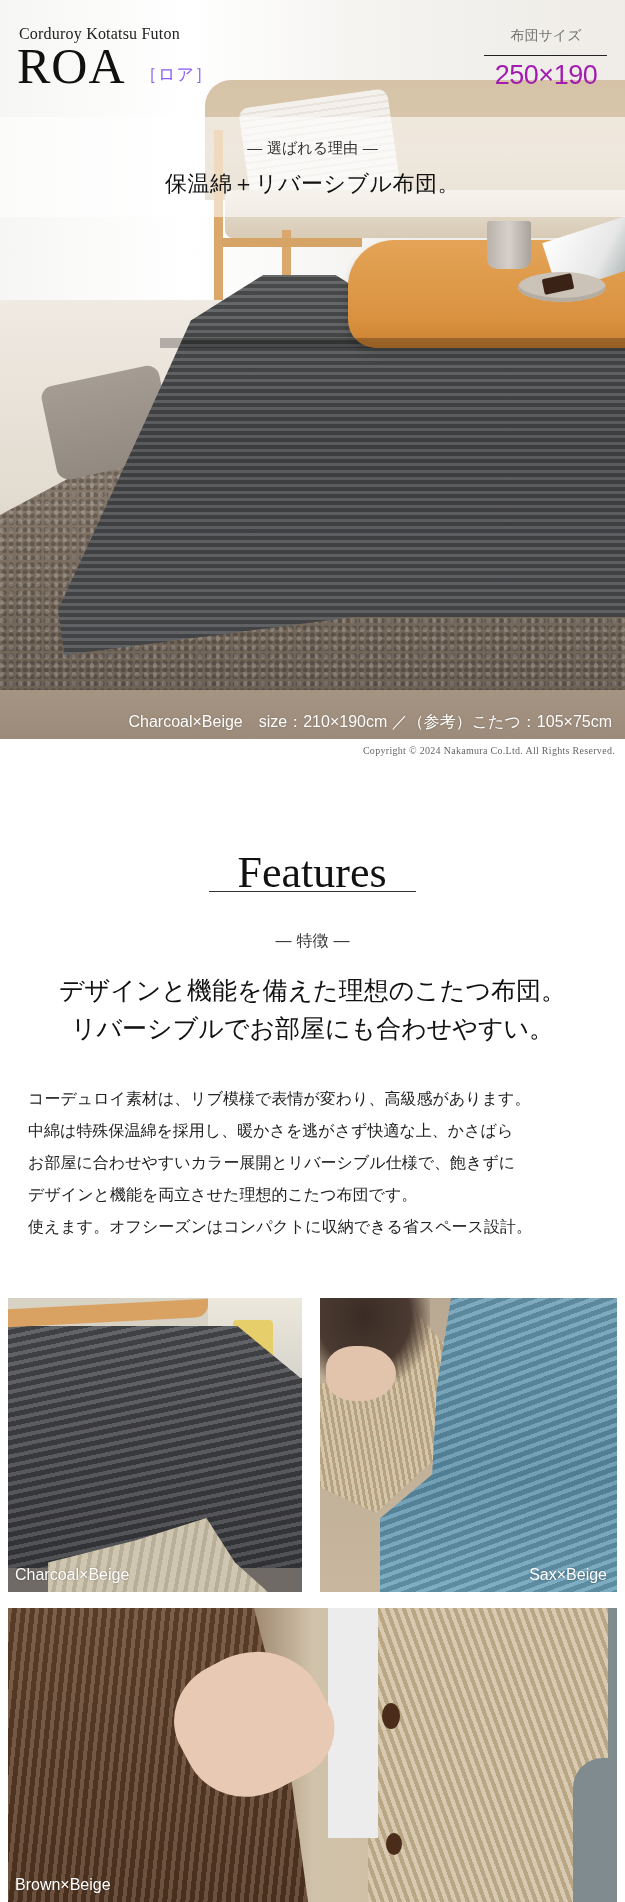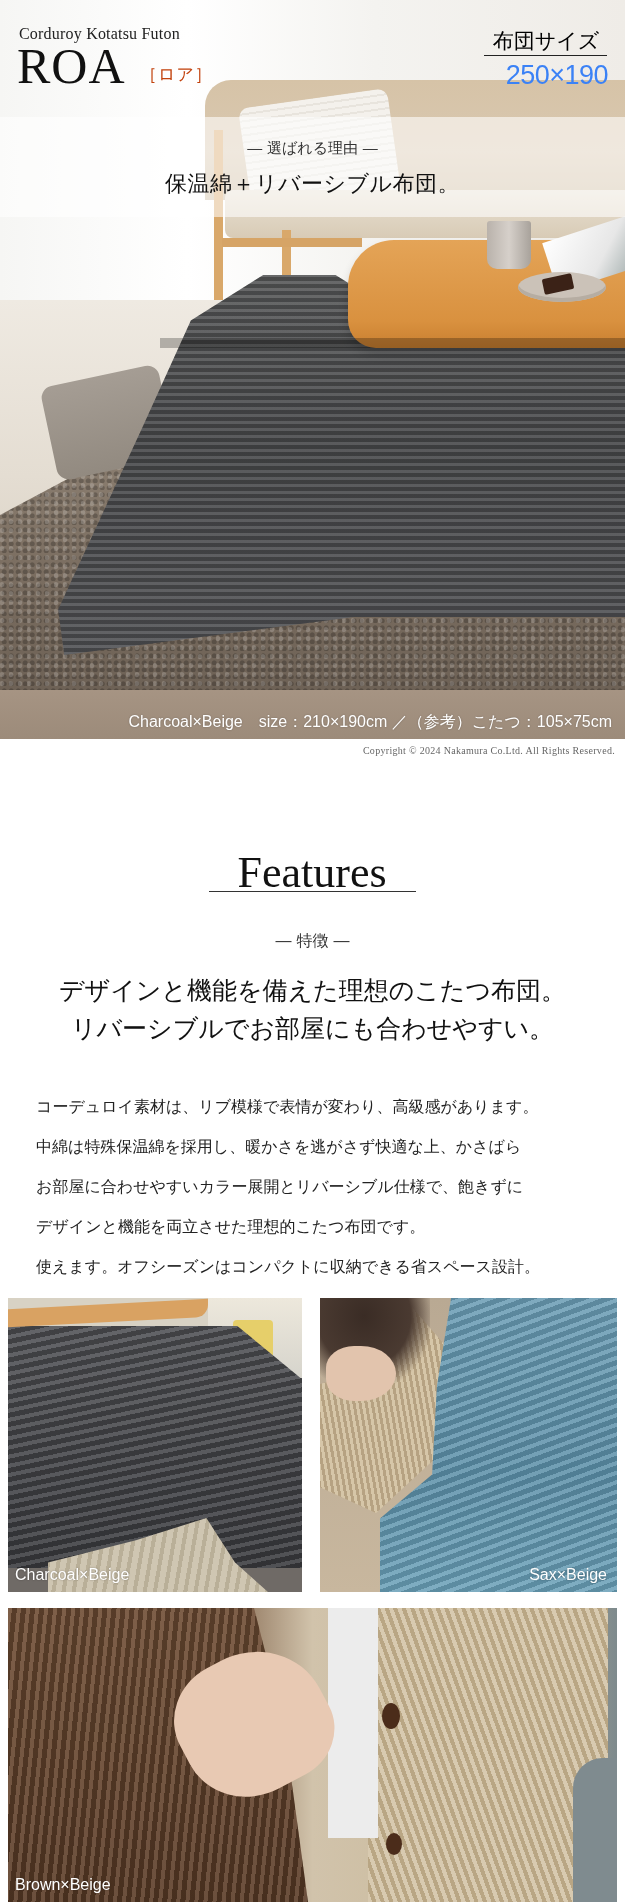--- a/index.html
+++ b/index.html
@@ -46,39 +46,39 @@
   .hero .futon { position: absolute; left: 22px; top: 275px; width: 603px; height: 380px;
     clip-path: polygon(40% 0, 52% 0, 58% 6%, 100% 6%, 100% 90%, 55% 90%, 7% 100%, 6% 88%, 20% 40%, 28% 12%);
     background:
       repeating-linear-gradient(0deg, rgba(255,255,255,.07) 0 3px, rgba(0,0,0,.22) 3px 7px),
       linear-gradient(180deg, #5d5e5f 0%, #4d4e50 45%, #56575a 100%); }
   .hero .futon-top { position: absolute; left: 160px; top: 338px; width: 465px; height: 10px; background: rgba(0,0,0,.25); }
 
   
   .brand-sub { position: absolute; left: 19px; top: 25px; font-family: "Liberation Serif", "DejaVu Serif", serif; font-size: 16px; color: #222; letter-spacing: 0.2px; }
   .brand-title { position: absolute; left: 17px; top: 40px; font-family: "Liberation Serif", "DejaVu Serif", serif; font-size: 50px; line-height: 52px; color: #111; letter-spacing: 1px; }
-  .brand-kana { position: absolute; left: 140px; top: 63px; font-family: "DejaVu Sans", sans-serif; font-size: 17px; color: #c2410c; letter-spacing: 1px; }
-  .size-label { position: absolute; left: 484px; top: 27px; width: 124px; text-align: center; font-size: 21px; color: #000000; }
+  .brand-kana { position: absolute; left: 140px; top: 63px; font-family: "DejaVu Sans", sans-serif; font-size: 17px; color: #8b5cf6; letter-spacing: 1px; }
+  .size-label { position: absolute; left: 484px; top: 27px; width: 124px; text-align: center; font-size: 14px; color: #737373; }
   .size-rule { position: absolute; left: 484px; top: 55px; width: 123px; height: 1px; background: #222; }
-  .size-value { position: absolute; left: 484px; top: 60px; width: 124px; text-align: right; font-family: "Liberation Sans", sans-serif; font-size: 27px; color: #3b82f6; letter-spacing: -0.5px; }
+  .size-value { position: absolute; left: 484px; top: 60px; width: 124px; text-align: center; font-family: "Liberation Sans", sans-serif; font-size: 27px; color: #a21caf; letter-spacing: -0.5px; }
 
   .reason-band { position: absolute; left: 0; top: 117px; width: 625px; height: 100px; background: rgba(255,255,255,0.58); }
   .reason-kicker { position: absolute; left: 0; top: 139px; width: 625px; text-align: center; font-family: "DejaVu Serif", serif; font-size: 15px; color: #333; }
   .reason-title { position: absolute; left: 0; top: 169px; width: 625px; text-align: center; font-family: Liberation Sans, sans-serif; font-size: 22px; color: #111; letter-spacing: 0.5px; }
 
   .hero-caption { position: absolute; right: 13px; top: 712px; font-family: "Liberation Sans", sans-serif; font-size: 16px; color: #ffffff; text-shadow: 0 0 2px rgba(0,0,0,.25); white-space: pre; }
   .copyright { position: absolute; right: 10px; top: 745px; font-family: "Liberation Serif", serif; font-size: 10px; color: #666; letter-spacing: 0.3px; }
 
   
   .features-title { position: absolute; left: 208px; top: 848px; width: 208px; text-align: center; font-family: "Liberation Serif", "DejaVu Serif", serif; font-size: 44px; color: #111; line-height: 50px; }
   .features-rule { position: absolute; left: 209px; top: 891px; width: 207px; height: 1px; background: #333; }
   .features-kicker { position: absolute; left: 0; top: 931px; width: 625px; text-align: center; font-family: "DejaVu Serif", serif; font-size: 16px; color: #333; }
   .features-headline { position: absolute; left: 0; top: 972px; width: 625px; text-align: center; font-family: "DejaVu Serif", serif; font-size: 25px; line-height: 38px; color: #111; }
   .features-body { position: absolute; left: 28px; top: 1083px; width: 590px; font-family: "DejaVu Sans", sans-serif; font-size: 16px; line-height: 32px; color: #222; }
-  .features-body p { margin: 8px; white-space: nowrap; }
+  .features-body p { margin: 0; white-space: nowrap; }
 
   
   .panel { position: absolute; overflow: hidden; }
   .panel-label { position: absolute; font-family: "Liberation Sans", sans-serif; font-size: 16px; color: #ffffff; text-shadow: 0 0 2px rgba(0,0,0,.35); }
 
   .panel-charcoal { left: 8px; top: 1298px; width: 294px; height: 294px;
     background: linear-gradient(180deg, #d8d2c4 0%, #d8d2c4 10%, transparent 10%),
                 linear-gradient(180deg, #4e4f53 0%, #45464a 60%, #3d3e42 100%); }
   .panel-charcoal .table { position: absolute; left: 0; top: 6px; width: 200px; height: 18px; background: #d9a262; border-radius: 0 0 12px 0; transform: skewY(-3deg); }
   .panel-charcoal .wall { position: absolute; left: 200px; top: 0; width: 94px; height: 80px; background: linear-gradient(180deg, #ede8dc, #d6d4cc); }

